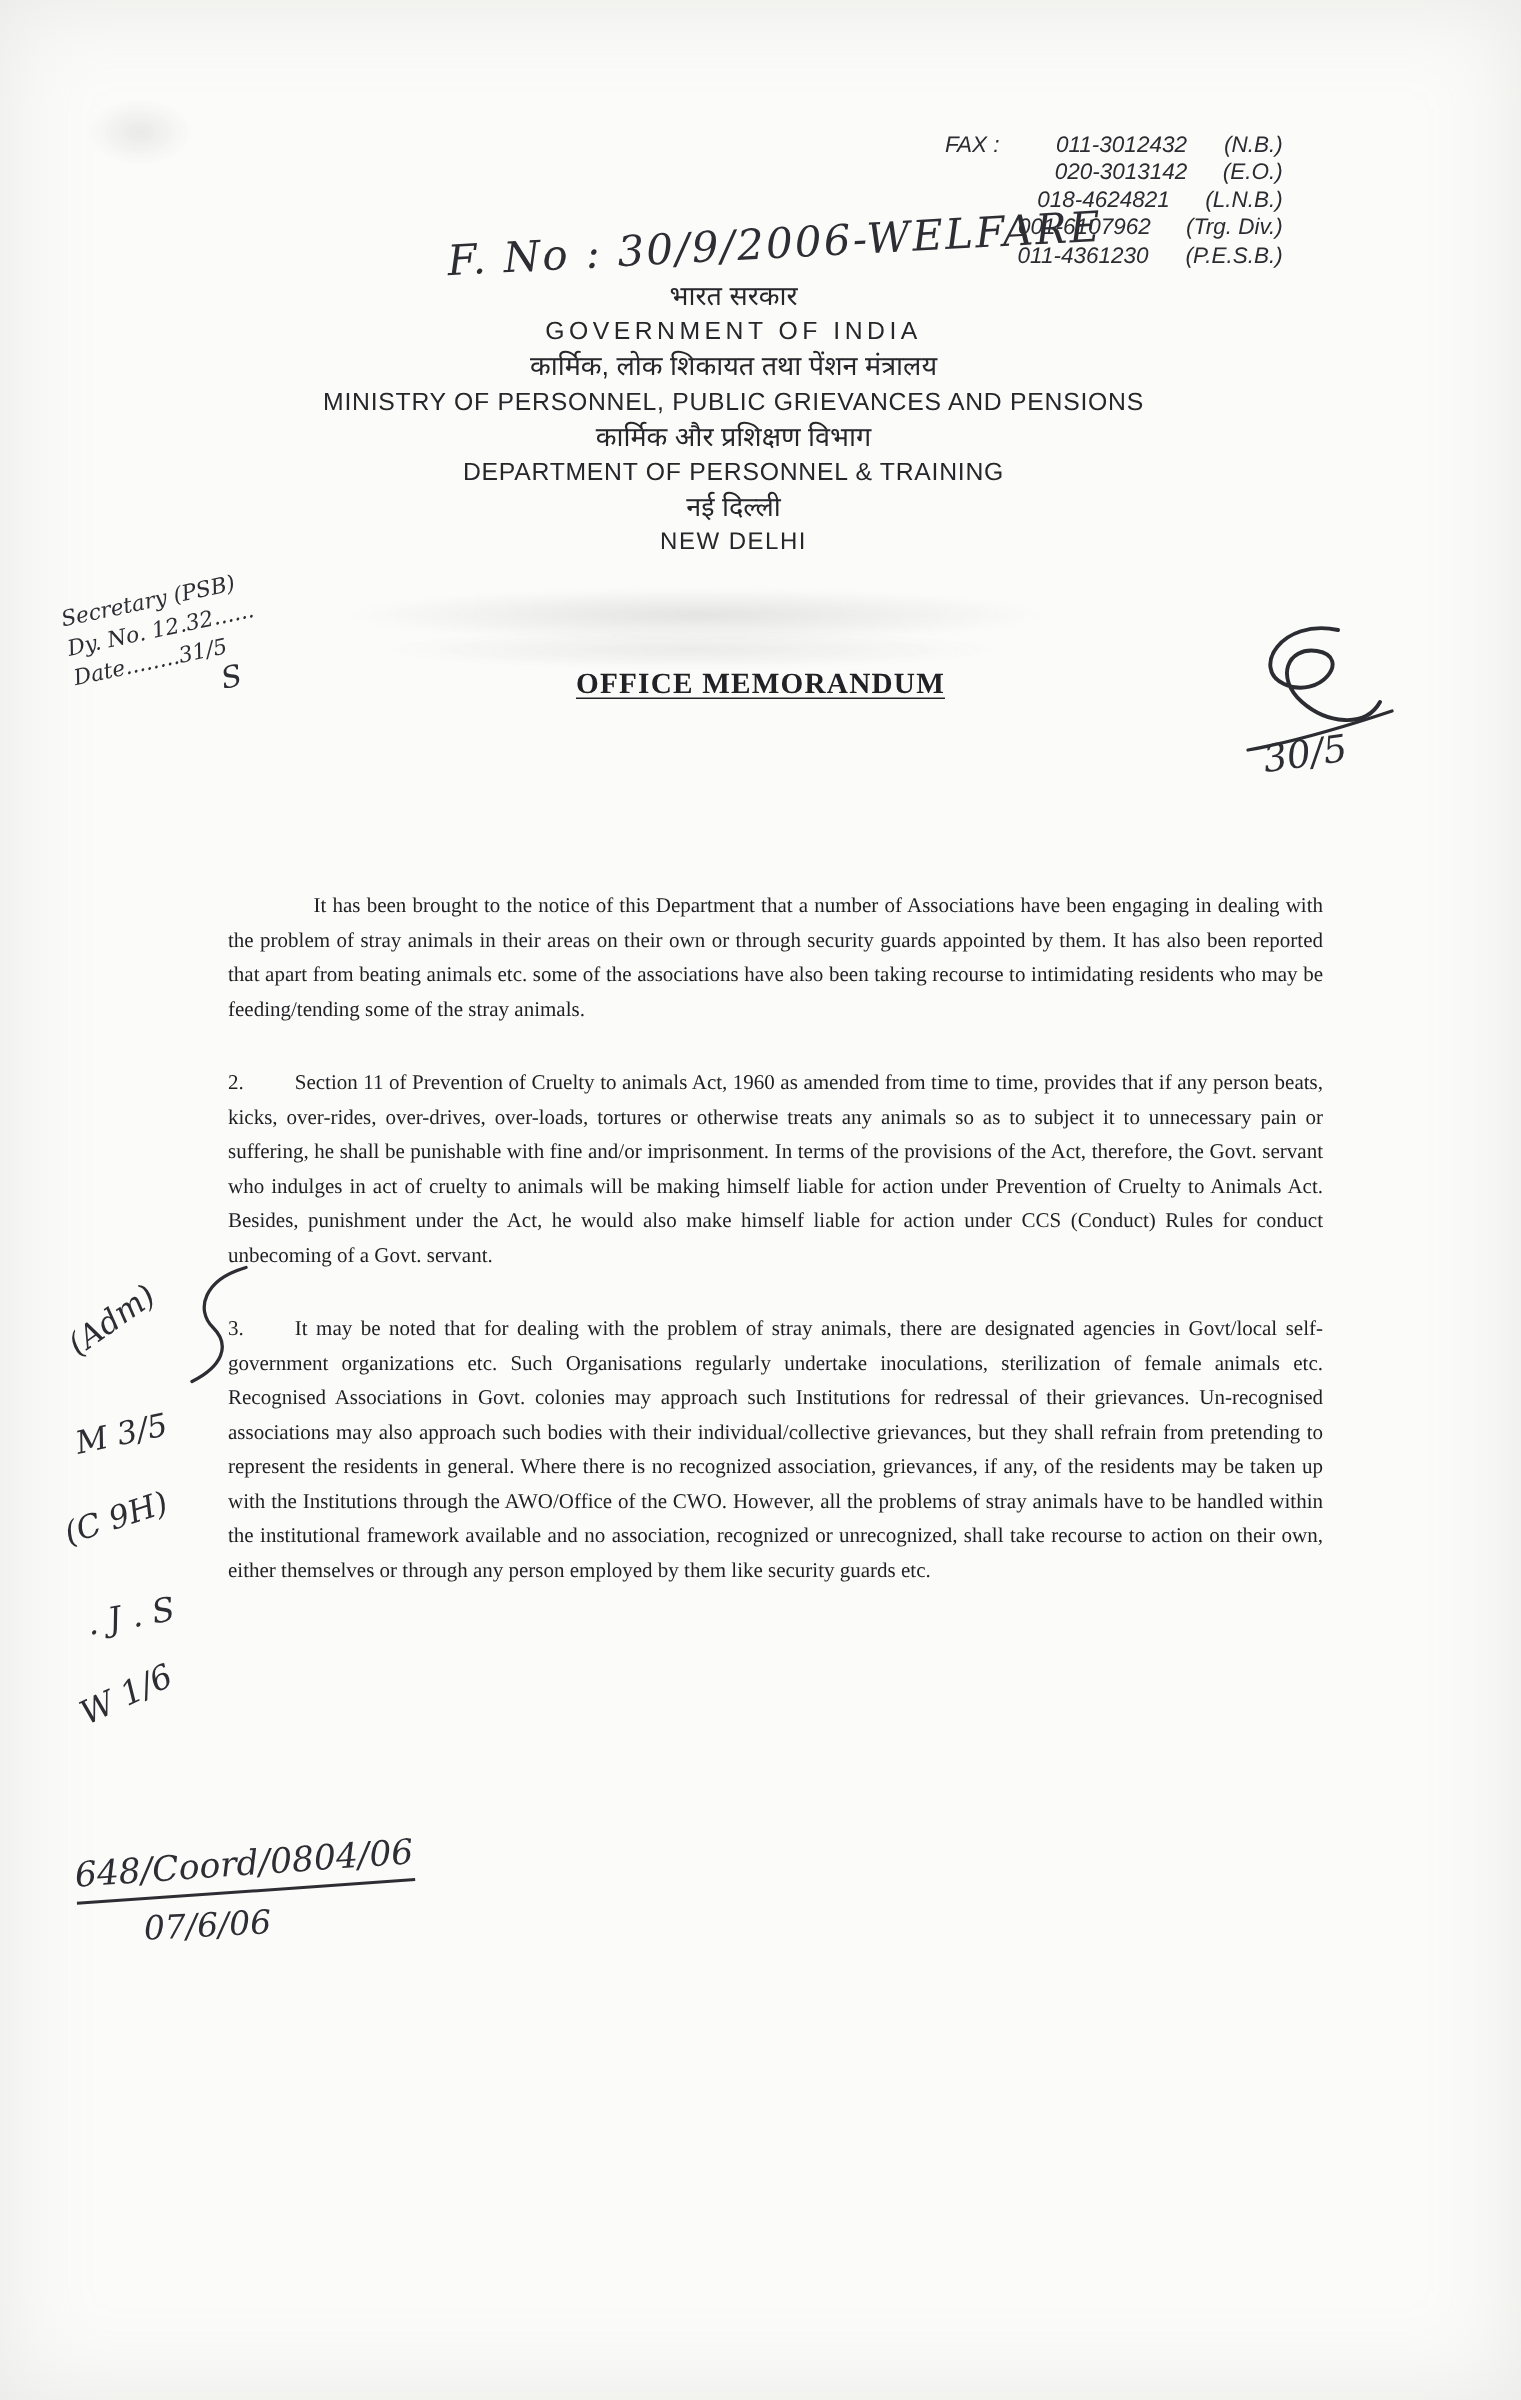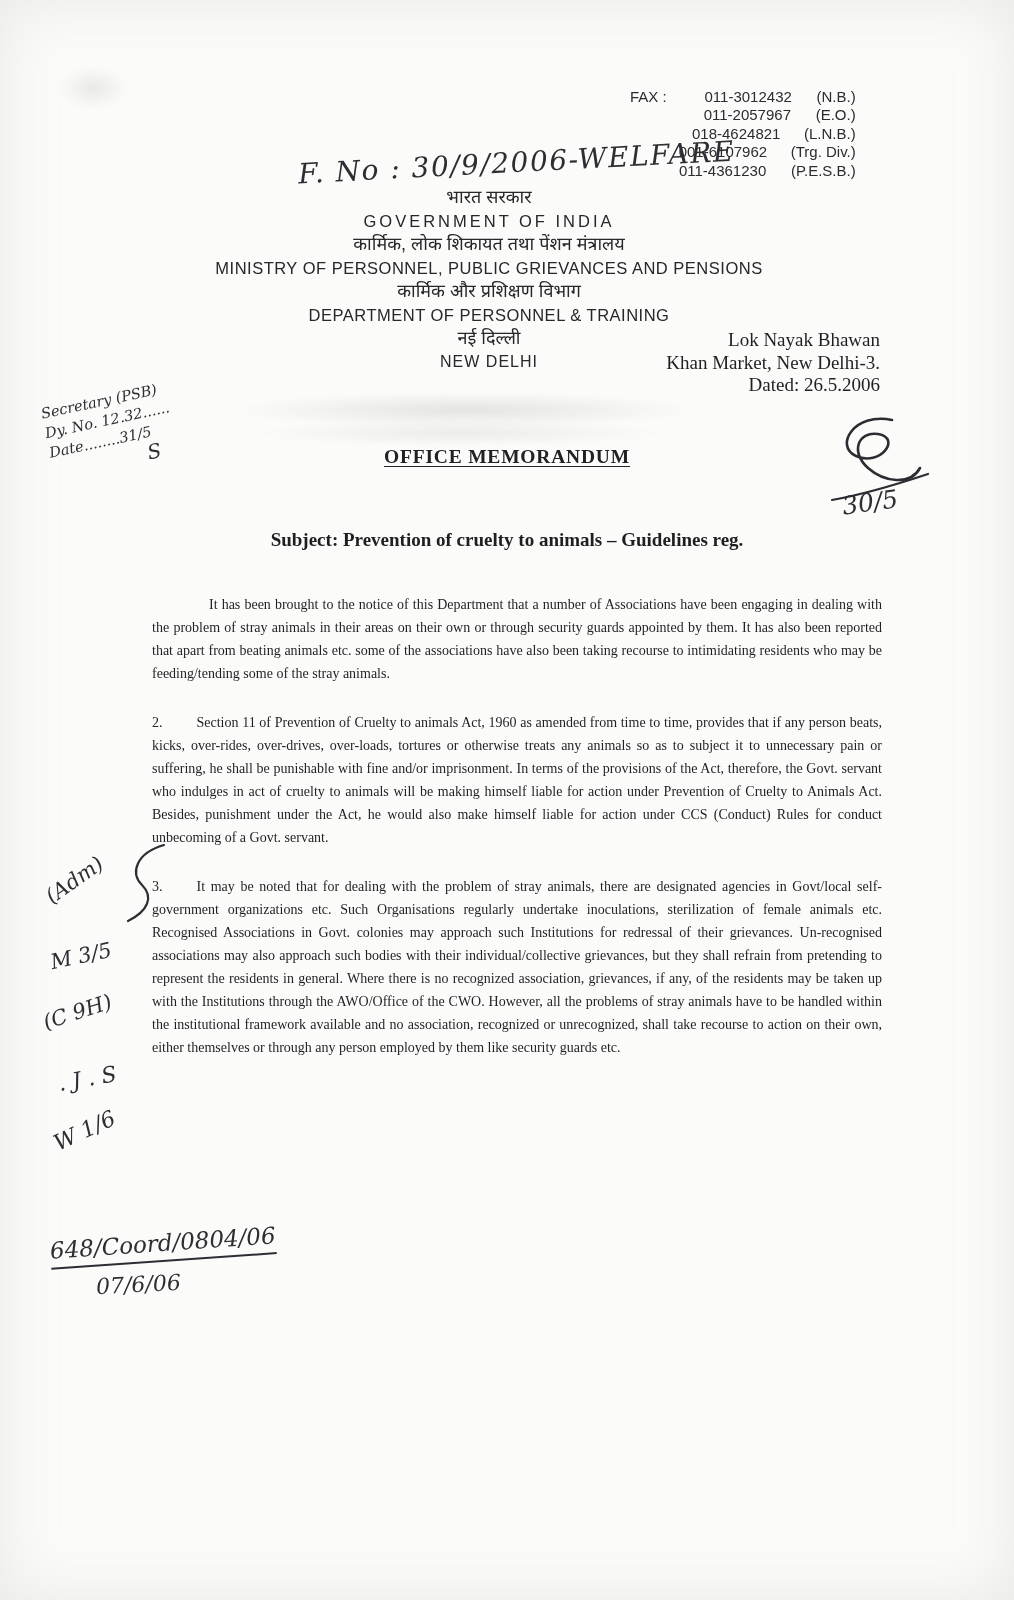--- a/index.html
+++ b/index.html
@@ -12,21 +12,21 @@
     font-family: "Liberation Serif", serif;
     color: #222226;
     box-shadow: inset 0 0 60px rgba(180,180,175,0.25);
   }
 
   
   .fax {
     position: absolute; top: 88px; left: 630px;
     display: flex; gap: 12px;
     font-family: "Liberation Sans", sans-serif;
-    font-size: 15px; line-height: 18.4px; color: #2b2b31;
+    font-size: 15px; line-height: 18.4px; color: #2b2b31; font-style: italic;
   }
   .fax-label { white-space: nowrap; }
   .fax-line { display: flex; justify-content: flex-end; }
   .fax-num { width: 112px; }
   .fax-suf { white-space: nowrap; }
 
   
   .hand {
     font-family: "DejaVu Serif", serif;
     font-style: italic;
@@ -144,21 +144,21 @@
   <div class="smudge smudge3"></div>
 
   <div class="fax">
     <span class="fax-label">FAX :</span>
     <div>
       <div class="fax-line">
         <span class="fax-num">011-3012432</span>
         <span class="fax-suf">(N.B.)</span>
       </div>
       <div class="fax-line">
-        <span class="fax-num">011-2057967</span>
+        <span class="fax-num">020-3013142</span>
         <span class="fax-suf">(E.O.)</span>
       </div>
       <div class="fax-line">
         <span class="fax-num">018-4624821</span>
         <span class="fax-suf">(L.N.B.)</span>
       </div>
       <div class="fax-line">
         <span class="fax-num">001-6107962</span>
         <span class="fax-suf">(Trg. Div.)</span>
       </div>
@@ -175,42 +175,36 @@
     <div class="lh-hi">भारत सरकार</div>
     <div class="lh-en lh-govt">GOVERNMENT OF INDIA</div>
     <div class="lh-hi">कार्मिक, लोक शिकायत तथा पेंशन मंत्रालय</div>
     <div class="lh-en lh-ministry">MINISTRY OF PERSONNEL, PUBLIC GRIEVANCES AND PENSIONS</div>
     <div class="lh-hi">कार्मिक और प्रशिक्षण विभाग</div>
     <div class="lh-en lh-dept">DEPARTMENT OF PERSONNEL &amp; TRAINING</div>
     <div class="lh-hi">नई दिल्ली</div>
     <div class="lh-en lh-city">NEW DELHI</div>
   </div>
 
-  <div class="addr">
-    <div>Lok Nayak Bhawan</div>
-    <div>Khan Market, New Delhi-3.</div>
-    <div>Dated: 26.5.2006</div>
-  </div>
 
   <div class="stamp hand">
     <div>Secretary (PSB)</div>
     <div>Dy. No. 12.32......</div>
     <div>Date........31/5</div>
     <div class="stamp-s">S</div>
   </div>
 
   <div class="memo-title">OFFICE MEMORANDUM</div>
 
   <svg class="sig-svg" width="110" height="95" viewBox="0 0 110 95">
     <path d="M66,10 C28,2 8,36 30,46 C54,57 76,28 52,24 C32,21 24,42 42,58 C58,72 84,76 94,58" fill="none" stroke="#2c2c33" stroke-width="2.6" stroke-linecap="round"></path>
     <path d="M6,90 C40,84 78,72 102,64" fill="none" stroke="#2c2c33" stroke-width="2.2" stroke-linecap="round"></path>
   </svg>
   <div class="sig-date hand">30/5</div>
 
-  <div class="subject">Subject: Prevention of cruelty to animals – Guidelines reg.</div>
 
   <div class="memo-body">
     <p class="p-first">
       <span>It has been brought to the notice of this Department that a number of Associations have been engaging in dealing with the problem of stray animals in their areas on their own or through security guards appointed by them.  It has also been reported that apart from beating animals etc. some of the associations have also been taking recourse to intimidating residents who may be feeding/tending some of the stray animals.</span>
     </p>
     <p>
       <span class="pnum">2.</span><span class="ptab"></span><span>Section 11 of Prevention of Cruelty to animals Act, 1960 as amended from time to time, provides that if any person beats, kicks, over-rides, over-drives, over-loads, tortures or otherwise treats any animals so as to subject it to unnecessary pain or suffering, he shall be punishable with fine and/or imprisonment.  In terms of the provisions of the Act, therefore, the Govt. servant who indulges in act of cruelty to animals will be making himself liable for action under Prevention of Cruelty to Animals Act.  Besides, punishment under the Act, he would also make himself liable for action under CCS (Conduct) Rules for conduct unbecoming of a Govt. servant.</span>
     </p>
     <p>
       <span class="pnum">3.</span><span class="ptab"></span><span>It may be noted that for dealing with the problem of stray animals, there are designated agencies in Govt/local self-government organizations etc.  Such Organisations regularly undertake inoculations, sterilization of female animals etc.  Recognised Associations in Govt. colonies may approach such Institutions for redressal of their grievances.  Un-recognised associations may also approach such bodies with their individual/collective grievances, but they shall refrain from pretending to represent the residents in general.  Where there is no recognized association, grievances, if any, of the residents may be taken up with the Institutions through the AWO/Office of the CWO.  However, all the problems of stray animals have to be handled within the institutional framework available and no association, recognized or unrecognized, shall take recourse to action on their own, either themselves or through any person employed by them like security guards etc.</span>

